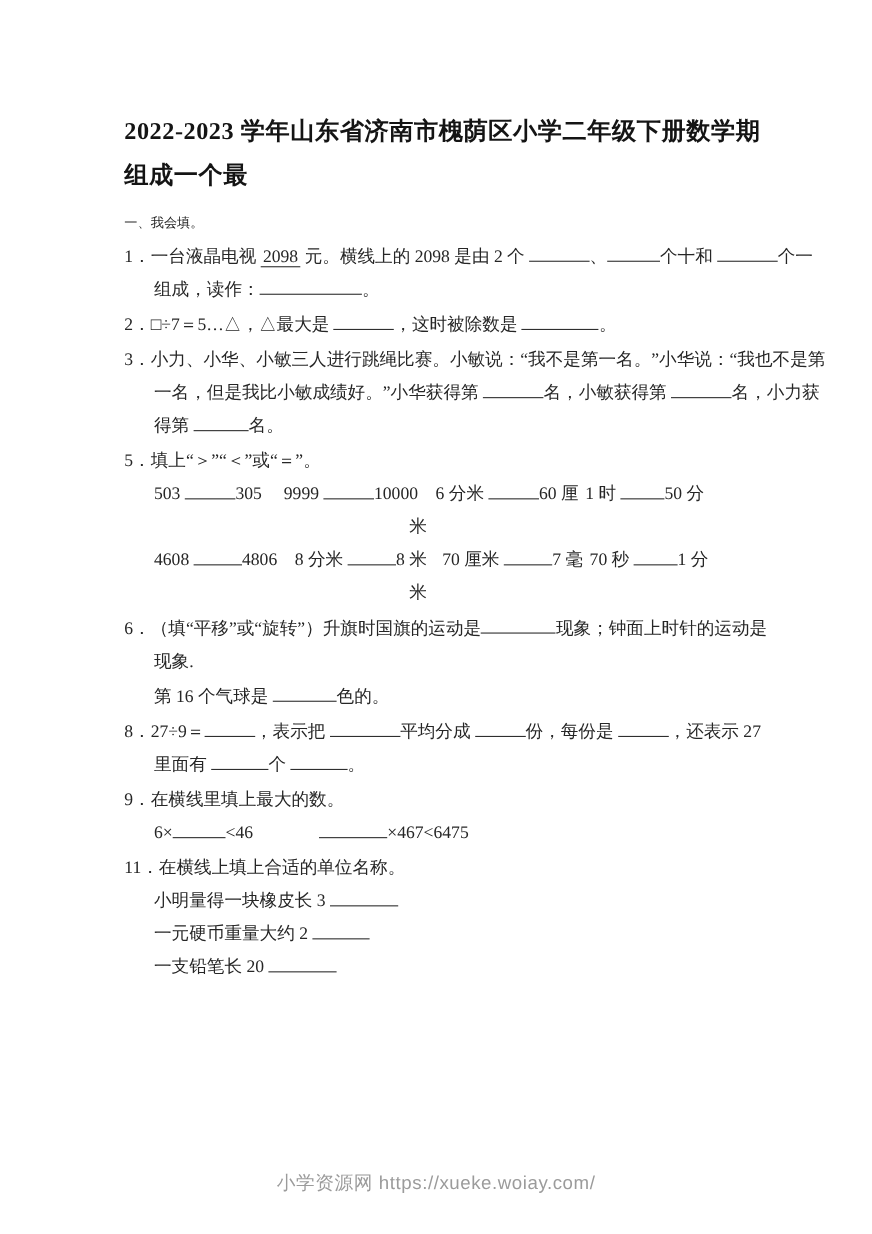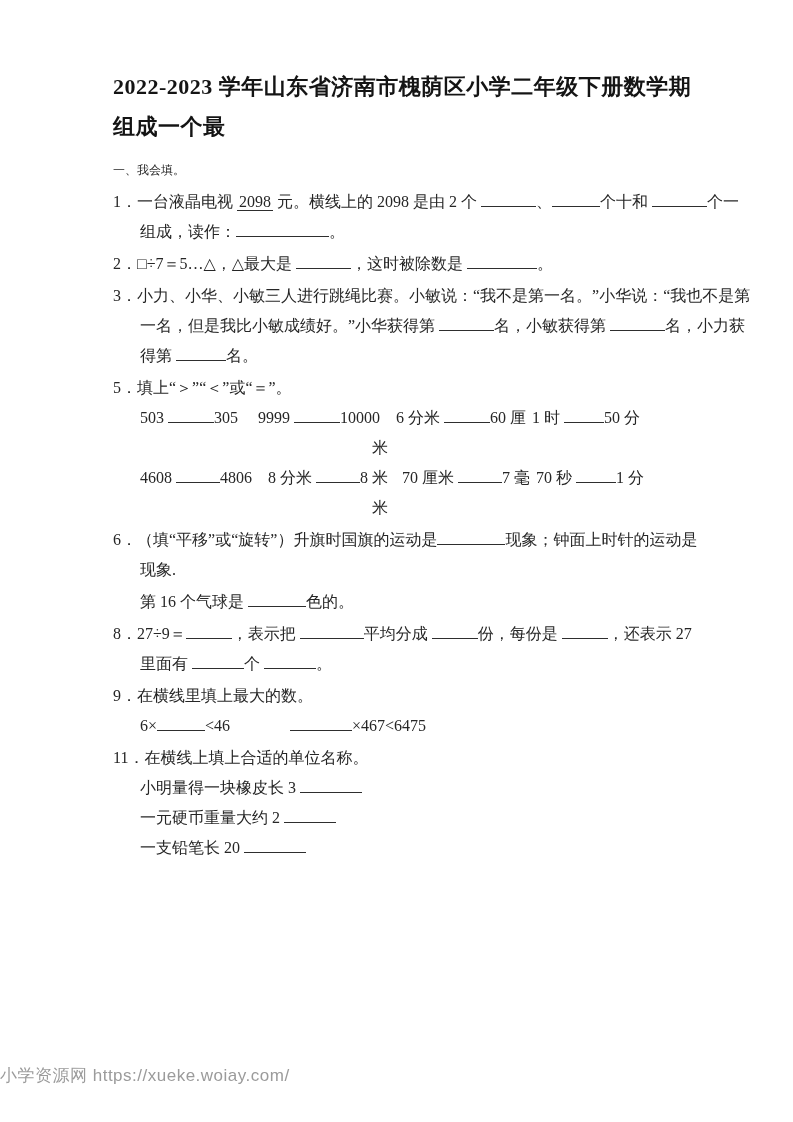--- a/index.html
+++ b/index.html
@@ -1,42 +1,43 @@
 <!DOCTYPE html>
 <html style="--text-color: #262626; --title-color: #141414; --line-color: #2e2e2e; --footer-color: #9b9b9b;"><head>
 <meta charset="utf-8">
 <style>
   html,body{margin:0;padding:0;background:#ffffff;}
   .page{
     position:relative;
     width:793px;height:1100px;
     background:#ffffff;
     box-sizing:border-box;
-    padding:67px 100px 0 113px;
+    padding:99px 100px 0 113px;
     font-family:"Liberation Serif","DejaVu Serif",serif;
     color:var(--text-color,#262626);
     overflow:hidden;
   }
   .title{font-size:22px;font-weight:bold;line-height:40px;margin:0 0 8px 0;color:var(--title-color,#141414);letter-spacing:0.5px;}
   .title .tl{display:block;}
   .section{font-size:12px;line-height:30px;}
   .question{margin-top:2px;}
-  .line{font-size:16px;line-height:30px;white-space:nowrap;}
+  .line{font-size:16px;line-height:30px;white-space:nowrap;font-family:Liberation Serif, serif;}
   .line.hang{padding-left:27px;}
   .line.mi{padding-left:259px;}
   .blank{
     display:inline-block;
     height:15px;
     border-bottom:1.2px solid var(--line-color,#2e2e2e);
     vertical-align:baseline;
   }
   .utext{border-bottom:1.2px solid var(--line-color,#2e2e2e);padding:0 2px;}
   .gap{display:inline-block;height:1px;}
   .footer{
     position:absolute;left:0;top:1064px;width:793px;
+    text-align:center;
     font-family:"Liberation Sans","DejaVu Sans",sans-serif;
     font-size:17px;
     color:var(--footer-color,#9b9b9b);
     letter-spacing:0.5px;
   }
 </style>
 </head>
 <body>
 
 <div class="page">

